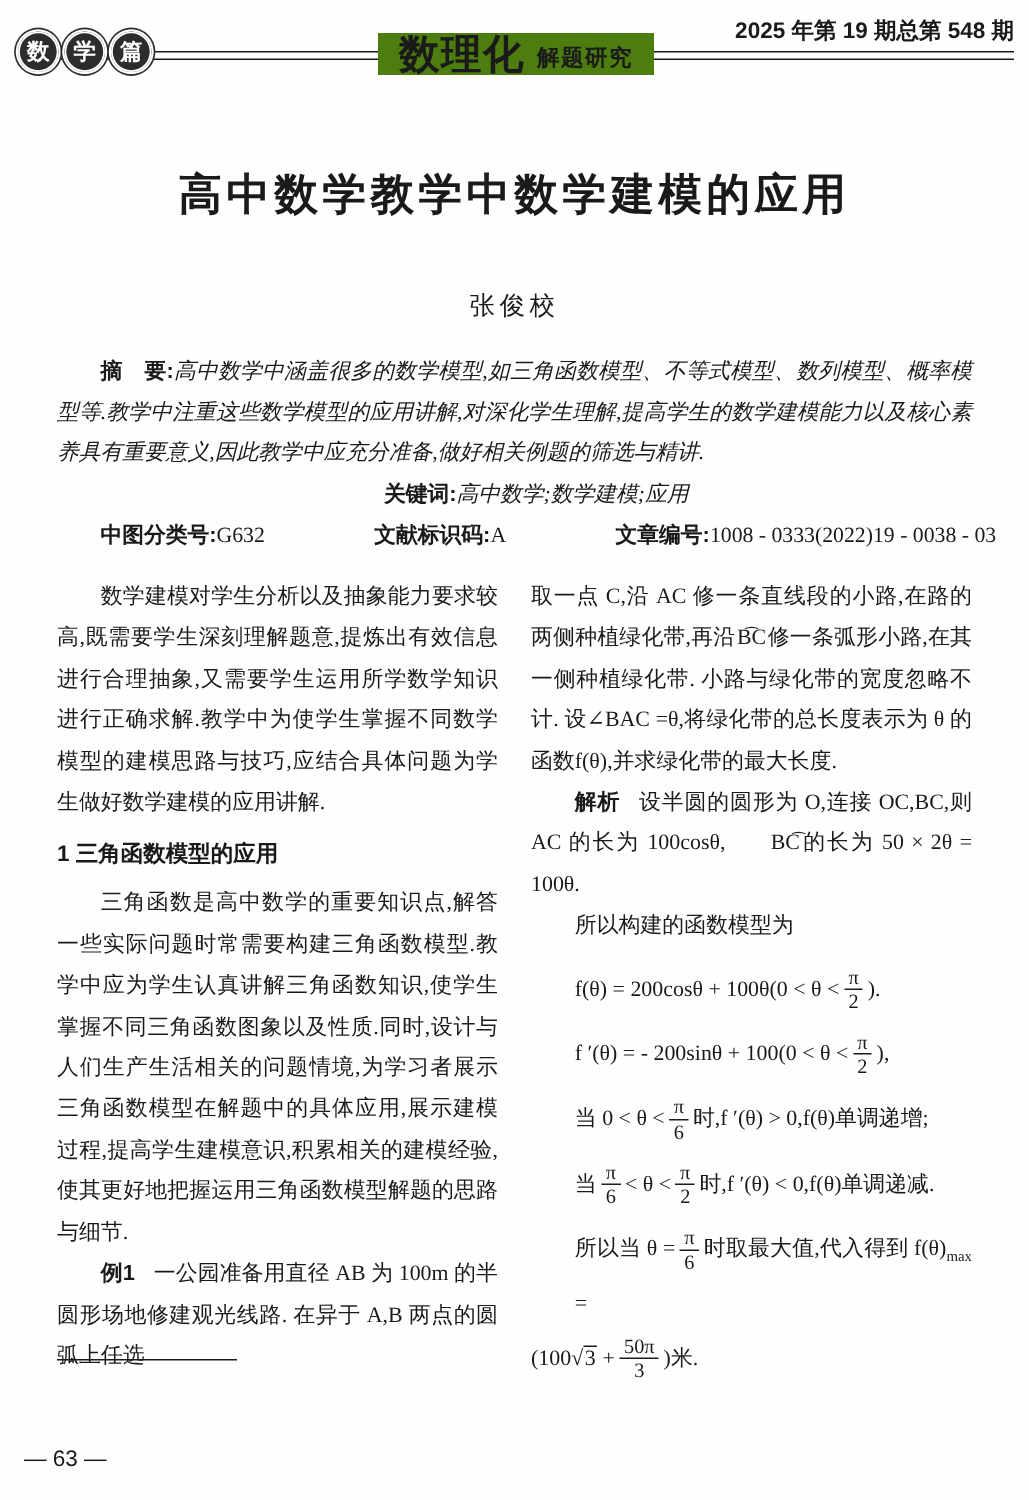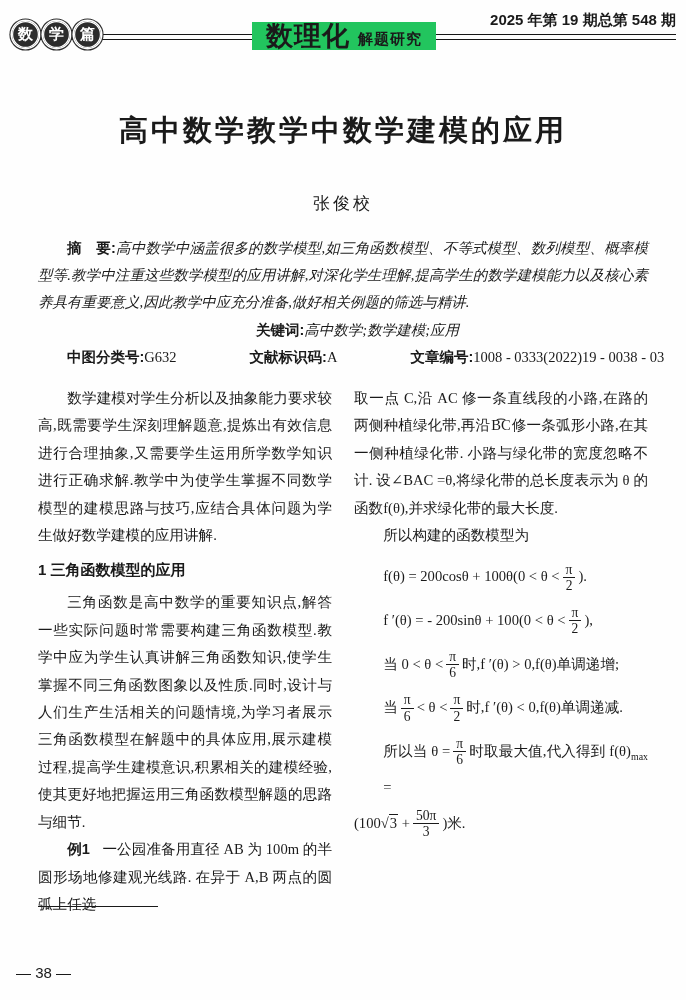--- a/index.html
+++ b/index.html
@@ -19,21 +19,21 @@
   .badge{position:absolute;left:0;top:11px;display:flex;z-index:2;}
   .badge-c{
     width:27px;height:27px;border-radius:50%;background:#2c2c2c;color:#fff;
     font-family:"Liberation Sans","DejaVu Sans",sans-serif;font-weight:bold;
     font-size:15px;display:flex;align-items:center;justify-content:center;
     box-shadow:0 0 0 1.2px #fff inset,0 0 0 1.5px #fff,0 0 0 2.6px #2c2c2c;
     margin-right:4px;
   }
   .hdr-center{
     position:absolute;left:50%;top:12px;transform:translateX(-50%);
-    background:#22c55e;padding:0 14px;display:flex;align-items:flex-end;gap:8px;
+    background:#4d7c0f;padding:0 14px;display:flex;align-items:flex-end;gap:8px;
     z-index:2;white-space:nowrap;
   }
   .journal-title{font-family:"Liberation Sans","DejaVu Sans",sans-serif;
     font-weight:bold;font-size:27px;line-height:28px;letter-spacing:1px;}
   .journal-sub{font-family:"Liberation Sans","DejaVu Sans",sans-serif;
     font-weight:bold;font-size:15px;line-height:22px;letter-spacing:1px;}
   .issue{
     position:absolute;right:0;top:1px;z-index:2;
     font-family:"Liberation Sans","DejaVu Sans",sans-serif;
     font-weight:bold;font-size:15px;
@@ -123,34 +123,35 @@
       <div class="col">
         <p class="indent">数学建模对学生分析以及抽象能力要求较高,既需要学生深刻理解题意,提炼出有效信息进行合理抽象,又需要学生运用所学数学知识进行正确求解.教学中为使学生掌握不同数学模型的建模思路与技巧,应结合具体问题为学生做好数学建模的应用讲解.</p>
         <h2 class="sec">1 三角函数模型的应用</h2>
         <p class="indent">三角函数是高中数学的重要知识点,解答一些实际问题时常需要构建三角函数模型.教学中应为学生认真讲解三角函数知识,使学生掌握不同三角函数图象以及性质.同时,设计与人们生产生活相关的问题情境,为学习者展示三角函数模型在解题中的具体应用,展示建模过程,提高学生建模意识,积累相关的建模经验,使其更好地把握运用三角函数模型解题的思路与细节.</p>
         <p class="indent"><span class="exlbl">例1</span><span>一公园准备用直径 AB 为 100m 的半圆形场地修建观光线路. 在异于 A,B 两点的圆弧上任选</span></p>
       </div>
 
       <div class="col">
         <p><span>取一点 C,沿 AC 修一条直线段的小路,在路的两侧种植绿化带,再沿</span><span class="arc">BC</span><span>修一条弧形小路,在其一侧种植绿化带. 小路与绿化带的宽度忽略不计. 设∠BAC =θ,将绿化带的总长度表示为 θ 的函数f(θ),并求绿化带的最大长度.</span></p>
 
+        <p class="indent"><span class="exlbl">解析</span><span>设半圆的圆形为 O,连接 OC,BC,则 AC 的长为 100cosθ,</span><span class="arc">BC</span><span>的长为 50 × 2θ = 100θ.</span></p>
 
         <p class="indent">所以构建的函数模型为</p>
 
         <p class="math sp"><span>f(θ) = 200cosθ + 100θ(0 &lt; θ &lt;</span><span class="frac"><span class="fn">π</span><span class="fd">2</span></span><span>).</span></p>
 
         <p class="math sp"><span>f ′(θ) = - 200sinθ + 100(0 &lt; θ &lt;</span><span class="frac"><span class="fn">π</span><span class="fd">2</span></span><span>),</span></p>
 
         <p class="math sp"><span>当 0 &lt; θ &lt;</span><span class="frac"><span class="fn">π</span><span class="fd">6</span></span><span>时,f ′(θ) &gt; 0,f(θ)单调递增;</span></p>
 
         <p class="math sp"><span>当</span><span class="frac"><span class="fn">π</span><span class="fd">6</span></span><span>&lt; θ &lt;</span><span class="frac"><span class="fn">π</span><span class="fd">2</span></span><span>时,f ′(θ) &lt; 0,f(θ)单调递减.</span></p>
 
         <p class="math sp"><span>所以当 θ =</span><span class="frac"><span class="fn">π</span><span class="fd">6</span></span><span>时取最大值,代入得到 f(θ)</span><sub class="mx">max</sub><span> =</span></p>
 
         <p class="math" style="padding-left:0;"><span>(100</span><span>√</span><span class="rbody">3</span><span> +</span><span class="frac"><span class="fn">50π</span><span class="fd">3</span></span><span>)米.</span></p>
       </div>
     </div>
   </div>
 
   <div class="footsep"></div>
-  <div class="pageno">— 38 —</div>
+  <div class="pageno">— 63 —</div>
 
 </div>
 
 </body></html>

